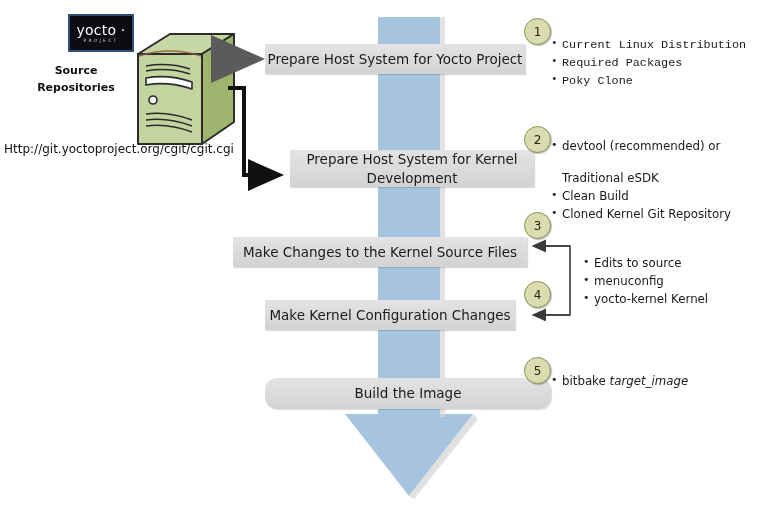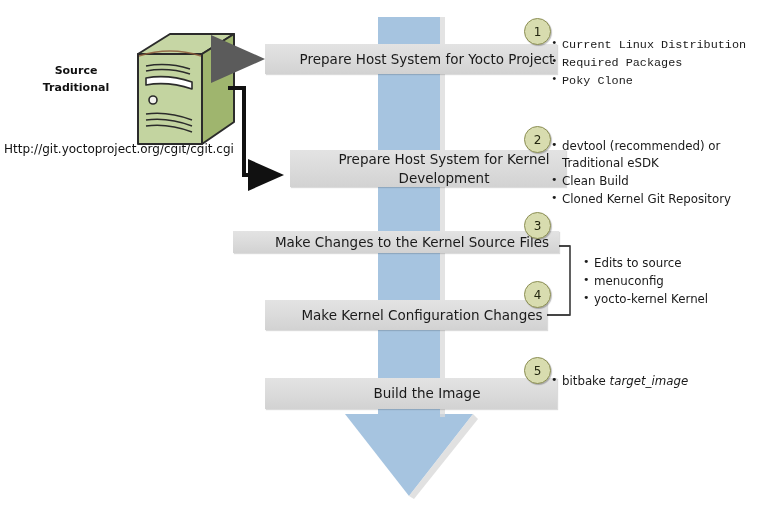--- a/index.html
+++ b/index.html
@@ -82,27 +82,26 @@
     background: linear-gradient(180deg, #e3e3e3 0%, #dcdcdc 45%, #d2d2d2 100%);
     border: none;
     display: flex;
     align-items: center;
     justify-content: center;
     text-align: center;
     font-size: 13.5px;
     color: #1a1a1a;
     line-height: 1.35;
     box-shadow: 1px 1px 1px rgba(0,0,0,0.14);
-    padding-left: 32px;
   }
   #box-1 { left: 265px; top: 44px;  width: 260px; height: 30px; }
   #box-2 { left: 290px; top: 150px; width: 244px; height: 37px; }
-  #box-3 { left: 233px; top: 231px; width: 294px; height: 22px; }
+  #box-3 { left: 233px; top: 237px; width: 294px; height: 30px; }
   #box-4 { left: 265px; top: 300px; width: 250px; height: 30px; }
-  #box-5 { left: 265px; top: 378px; width: 260px; height: 31px; }
+  #box-5 { left: 265px; top: 378px; width: 286px; height: 31px; border-radius: 12px; }
 
   
   .step-circle {
     width: 25px; height: 25px;
     border-radius: 50%;
     background: #d8dcaf;
     border: 1.6px solid #8c8f54;
     display: flex;
     align-items: center;
     justify-content: center;
@@ -129,21 +128,21 @@
     position: relative;
     padding-left: 11px;
     margin: 0 0 1px 0;
   }
   .note-list li::before {
     content: "\2022";
     position: absolute;
     left: 0; top: -1px;
     font-size: 11px;
   }
-  .note-list li .cont { display: block; padding-left: 0px; }
+  .note-list li .cont { display: block; padding-left: 0px; margin-top: 15px; }
   .note-list li em { font-style: italic; }
 
   #notes-1 { left: 551px; top: 37px;  width: 215px; font-family: Liberation Mono, monospace; }
   #notes-2 { left: 551px; top: 138px; width: 218px; }
   #notes-34 { left: 583px; top: 255px; width: 180px; }
   #notes-5 { left: 551px; top: 373px; width: 200px; }
 
   
   #connectors { left: 0; top: 0; width: 769px; height: 517px; }
 </style>
@@ -153,24 +152,28 @@
 <div id="stage">
 
   <svg class="abs" id="flow-arrow" viewBox="0 0 160 517" width="160" height="517">
     <polygon points="48,17 110,17 110,136 138,136 79,199 20,136 48,136" transform="translate(0,278)" fill="#a6c4e0"></polygon>
     <rect x="48" y="17" width="62" height="420" fill="#a6c4e0"></rect>
     <polygon points="15,414 143,414 79,496" fill="#a6c4e0"></polygon>
     <polygon points="143,414 148,419 84,499 79,496" fill="#d9d9d9" opacity="0.8"></polygon>
     <rect x="110" y="17" width="5" height="400" fill="#d9d9d9" opacity="0.75"></rect>
   </svg>
 
+  <div class="abs" id="yocto-logo">
+    <span class="lg-main">yocto ·</span>
+    <span class="lg-sub">PROJECT</span>
+  </div>
 
   <div class="abs" id="source-repos-label">
     <div>Source</div>
-    <div>Traditional</div>
+    <div>Repositories</div>
   </div>
 
   <div class="abs" id="repo-url">Http://git.yoctoproject.org/cgit/cgit.cgi</div>
 
   <svg class="abs" id="server-icon" viewBox="0 0 104 116" width="104" height="116">
 
     <polygon points="4,22 36,2 100,2 68,22" fill="#c6d6a4" stroke="#2b2b2b" stroke-width="2" stroke-linejoin="round"></polygon>
 
     <polygon points="68,22 100,2 100,90 68,112" fill="#9fb56e" stroke="#2b2b2b" stroke-width="2" stroke-linejoin="round"></polygon>
 

